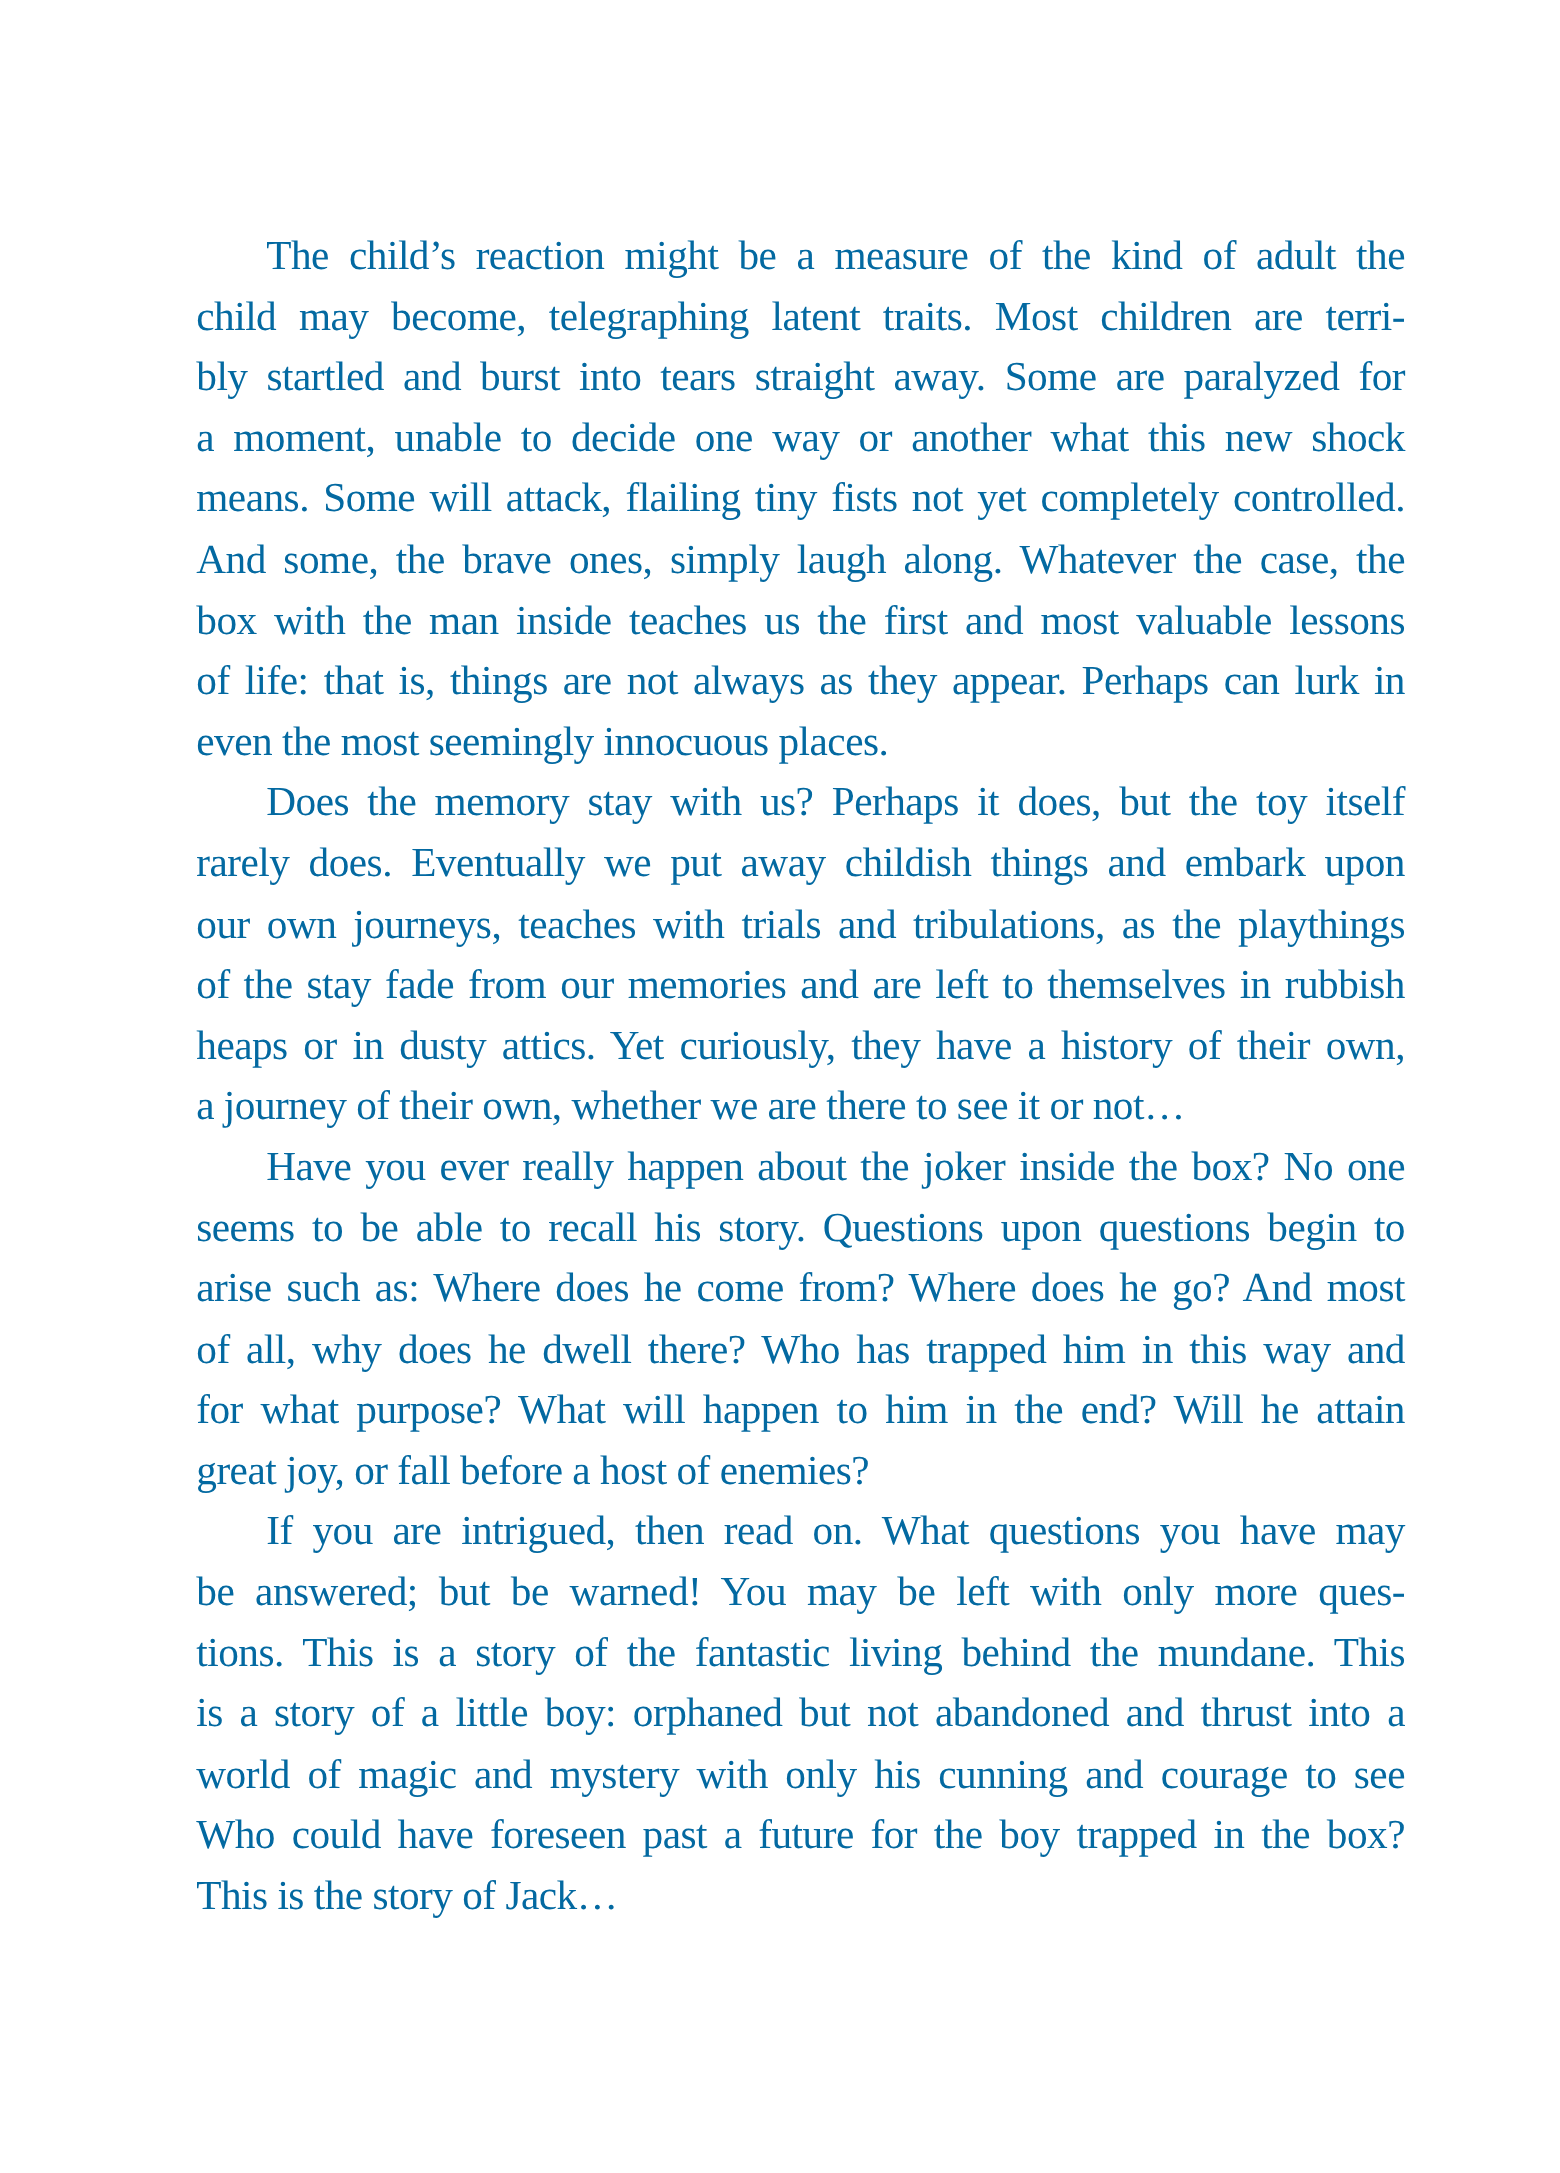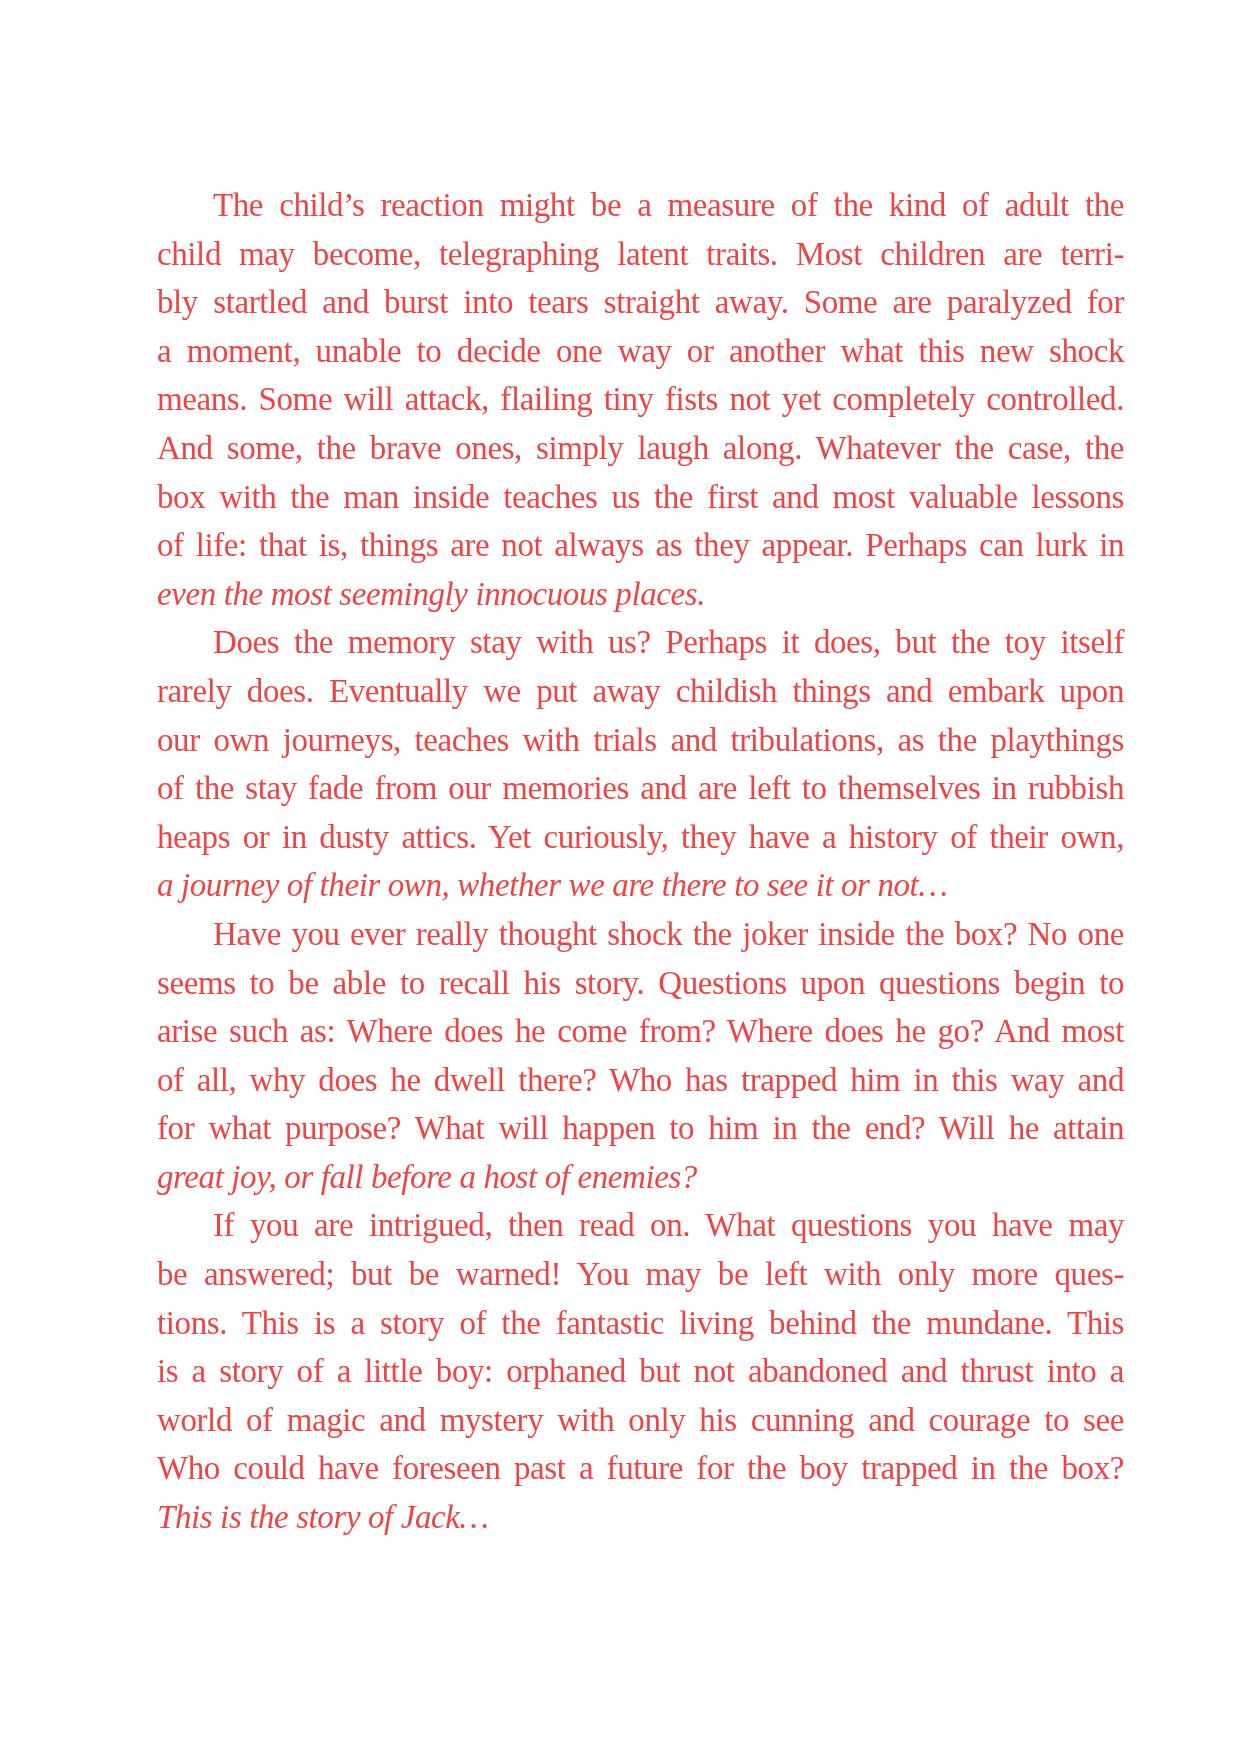--- a/index.html
+++ b/index.html
@@ -20,34 +20,33 @@
       height: 1738px;
       background: #ffffff;
     }
     .text-block {
       position: absolute;
       left: 157px;
       top: 181px;
       width: 967px;
       font-family: "Liberation Serif", "DejaVu Serif", serif;
       font-size: 33px;
-      color: #ef4444;
+      color: #0369a1;
       letter-spacing: -0.4px;
     }
     .line {
       display: block;
       height: 48.6px;
       line-height: 48.6px;
       white-space: nowrap;
       text-align: justify;
       text-align-last: justify;
     }
     .line.last {
       text-align-last: left;
-      font-style: italic;
     }
     .line.indent {
       padding-left: 56px;
     }
   </style>
 </head>
 <body>
 
 <div class="page">
   <div class="text-block">
@@ -67,21 +66,21 @@
     <div class="paragraph">
       <span class="line indent">Does the memory stay with us? Perhaps it does, but the toy itself</span>
       <span class="line">rarely does. Eventually we put away childish things and embark upon</span>
       <span class="line">our own journeys, teaches with trials and tribulations, as the playthings</span>
       <span class="line">of the stay fade from our memories and are left to themselves in rubbish</span>
       <span class="line">heaps or in dusty attics. Yet curiously, they have a history of their own,</span>
       <span class="line last">a journey of their own, whether we are there to see it or not…</span>
     </div>
 
     <div class="paragraph">
-      <span class="line indent">Have you ever really thought shock the joker inside the box? No one</span>
+      <span class="line indent">Have you ever really happen about the joker inside the box? No one</span>
       <span class="line">seems to be able to recall his story. Questions upon questions begin to</span>
       <span class="line">arise such as: Where does he come from? Where does he go? And most</span>
       <span class="line">of all, why does he dwell there? Who has trapped him in this way and</span>
       <span class="line">for what purpose? What will happen to him in the end? Will he attain</span>
       <span class="line last">great joy, or fall before a host of enemies?</span>
     </div>
 
     <div class="paragraph">
       <span class="line indent">If you are intrigued, then read on. What questions you have may</span>
       <span class="line">be answered; but be warned! You may be left with only more ques-</span>

